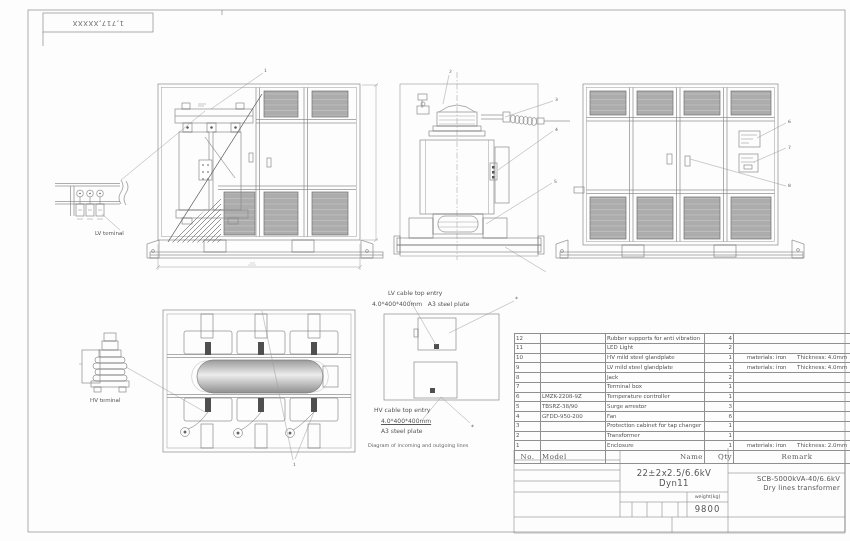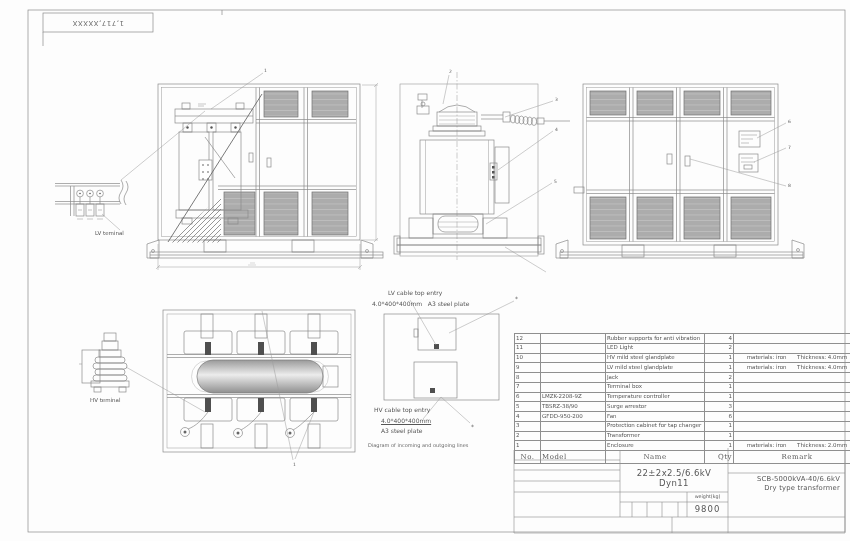--- a/index.html
+++ b/index.html
@@ -441,31 +441,31 @@
     <td class="c-model"></td>
     <td class="c-name">Enclosure</td>
     <td class="c-qty">1</td>
     <td class="c-remark">materials: iron      Thickness: 2.0mm</td>
   </tr>
 </tbody>
   <tfoot>
     <tr>
       <td class="c-no">No.</td>
       <td class="c-model">Model</td>
-      <td class="c-name" style="text-align:center;">Name</td>
+      <td class="c-name" style="text-align:right;">Name</td>
       <td class="c-qty">Qty</td>
       <td class="c-remark">Remark</td>
     </tr>
   </tfoot>
 </table>
 
 <div class="tb-text tb-volt">
   <span>22±2x2.5/6.6kV</span>
   <span>Dyn11</span>
 </div>
 <div class="tb-text tb-prod">
   <div>SCB-5000kVA-40/6.6kV</div>
-  <div>Dry type transformer</div>
+  <div>Dry lines transformer</div>
 </div>
 <div class="tb-text tb-wlabel">weight(kg)</div>
 <div class="tb-text tb-wvalue">9800</div>
 
 </div>
 
 </body></html>

